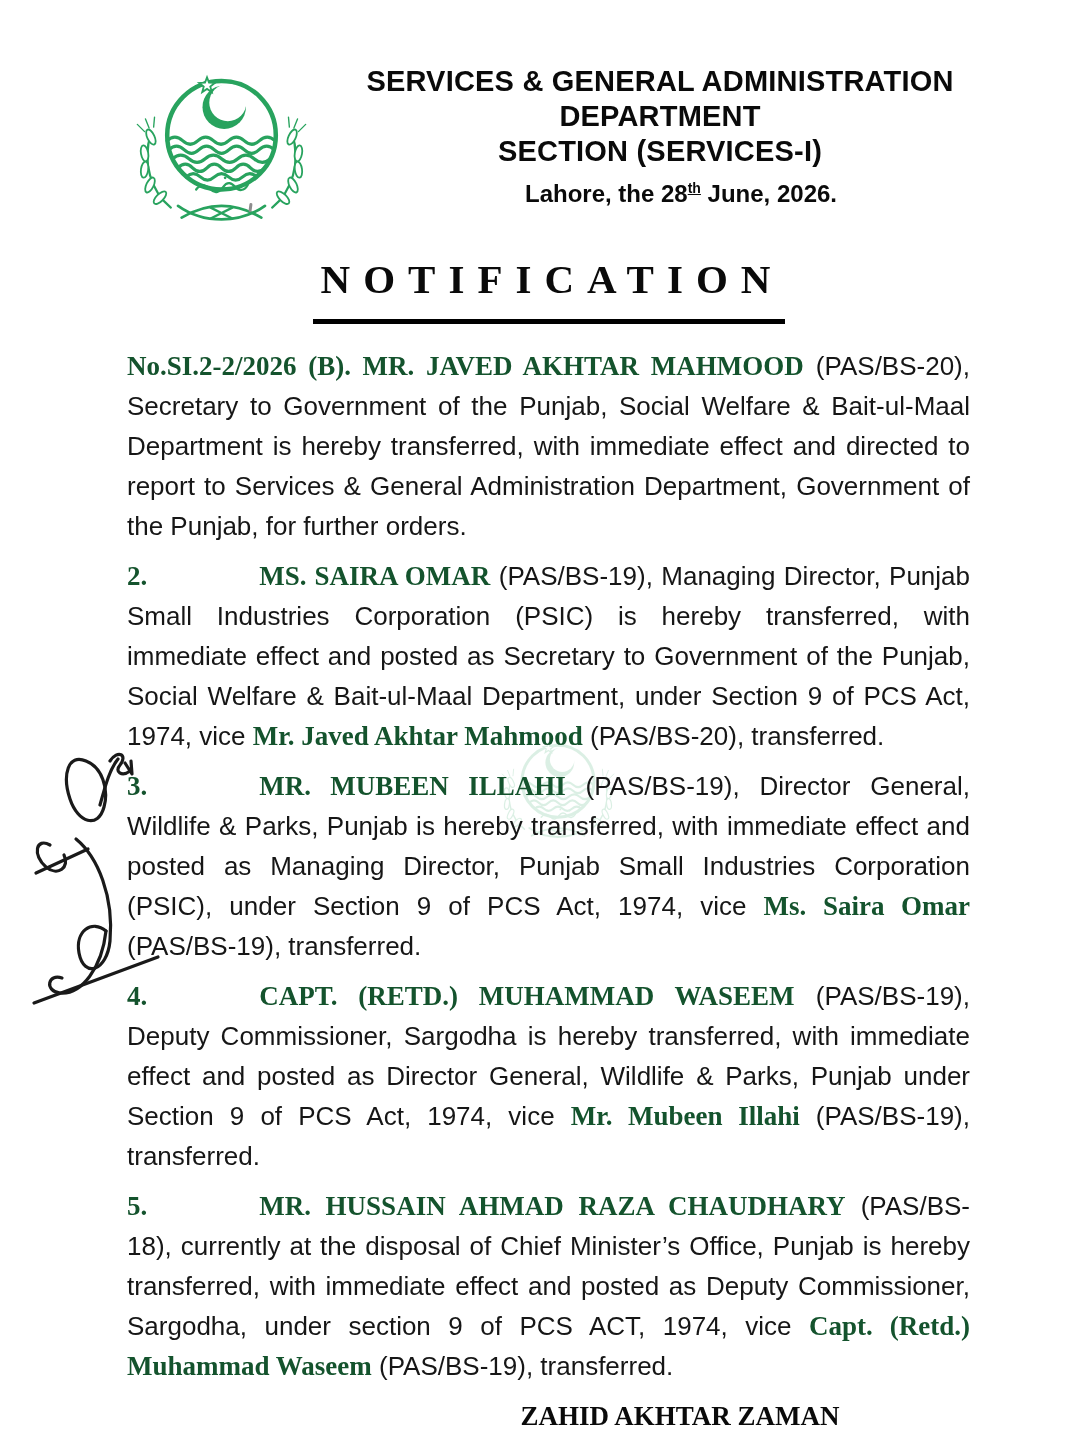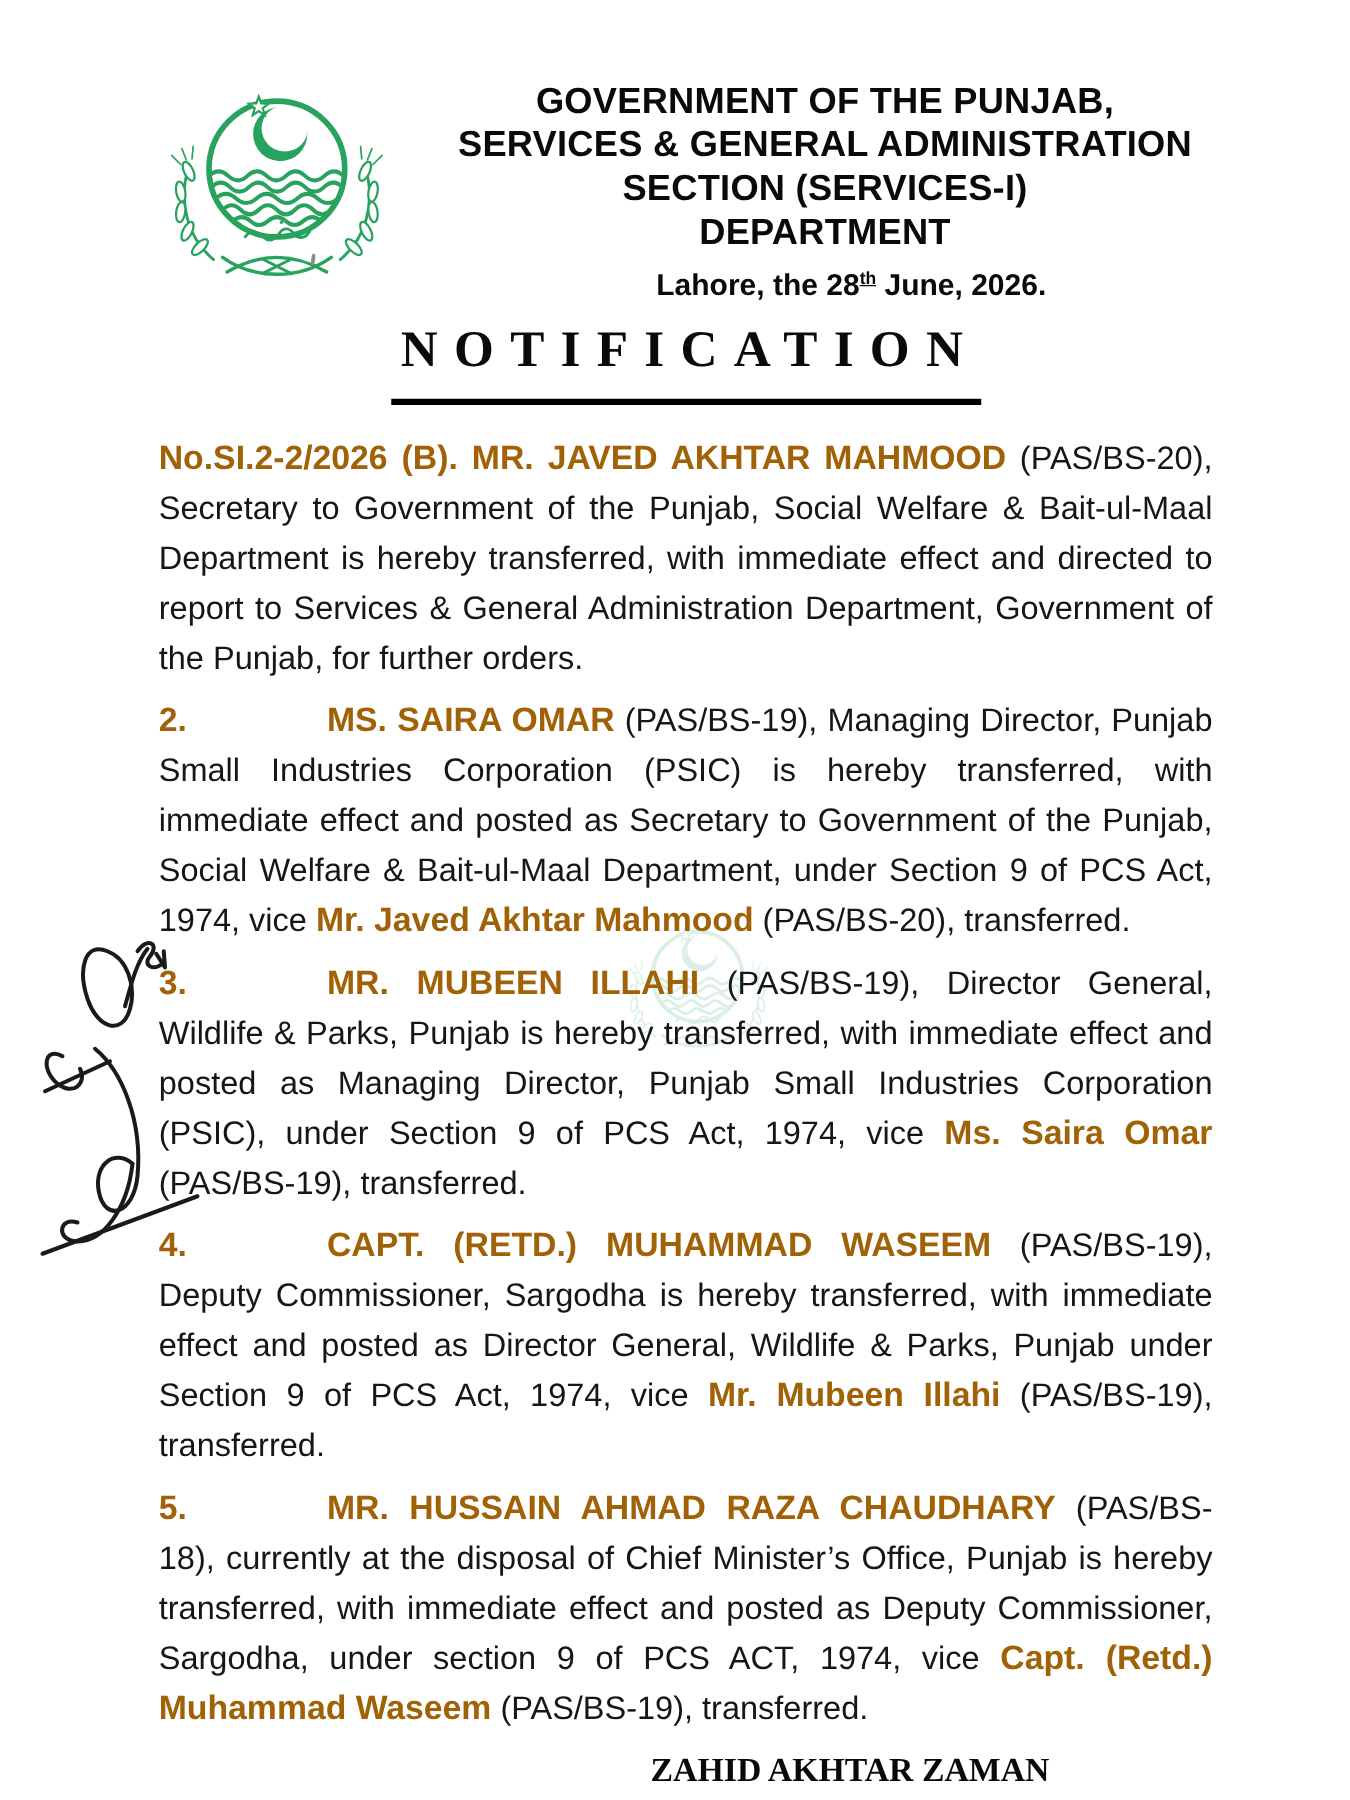--- a/index.html
+++ b/index.html
@@ -16,21 +16,21 @@
   
   .flow{position:relative;z-index:1;}
   .title-wrap{padding-top:256px;text-align:center;}
   .doc-title{display:inline-block;margin:0 0 0 18px;
              font:700 41px/46px "Liberation Serif",serif;color:#0a0a0a;
              letter-spacing:13px;border-bottom:5px solid #000;padding:0 2px 17px 8px;}
   
   .body-text{margin:22px 110px 0 127px;font:400 26px/40px "Liberation Sans",sans-serif;
              text-align:justify;color:#161616;}
   .body-text p{margin:0 0 10px 0;}
-  .serif-bold{font-family:Liberation Sans, sans-serif;font-weight:700;font-size:27px;color:#a16207;}
+  .serif-bold{font-family:Liberation Serif, serif;font-weight:700;font-size:27px;color:#14532d;}
   .tab{display:inline-block;width:112px;}
   
   .by-order{margin:2px 0 0 280px;width:800px;text-align:center;
             font:700 27px/34px "Liberation Serif",serif;color:#0a0a0a;}
   .signatory{margin:14px 0 0 280px;width:800px;text-align:center;color:#0a0a0a;}
   .signatory-name{font:700 27px/33px "Liberation Serif",serif;}
   
   .watermark{position:absolute;left:498px;top:738px;width:120px;height:102px;opacity:.16;z-index:0;}
   .signature{position:absolute;left:22px;top:745px;width:140px;height:280px;z-index:2;}
 </style>
@@ -90,24 +90,23 @@
 
   <svg class="watermark" viewBox="0 0 200 170">
     <use href="#punjab-crest"></use>
   </svg>
 
   <svg class="crest-logo" viewBox="0 0 200 170">
     <use href="#punjab-crest"></use>
   </svg>
 
   <div class="header-text">
-    <div class="org-line">GOVERNMENT OF THE PUNJAB,</div>
     <div class="org-line">SERVICES &amp; GENERAL ADMINISTRATION</div>
+    <div class="org-line">DEPARTMENT</div>
     <div class="org-line">SECTION (SERVICES-I)</div>
-    <div class="org-line">DEPARTMENT</div>
     <div class="date-line"><span>Lahore, the 28</span><sup>th</sup><span> June, 2026.</span></div>
   </div>
 
   <div class="speck"></div>
 
   <div class="flow">
 
     <div class="title-wrap">
       <h1 class="doc-title">NOTIFICATION</h1>
     </div>

